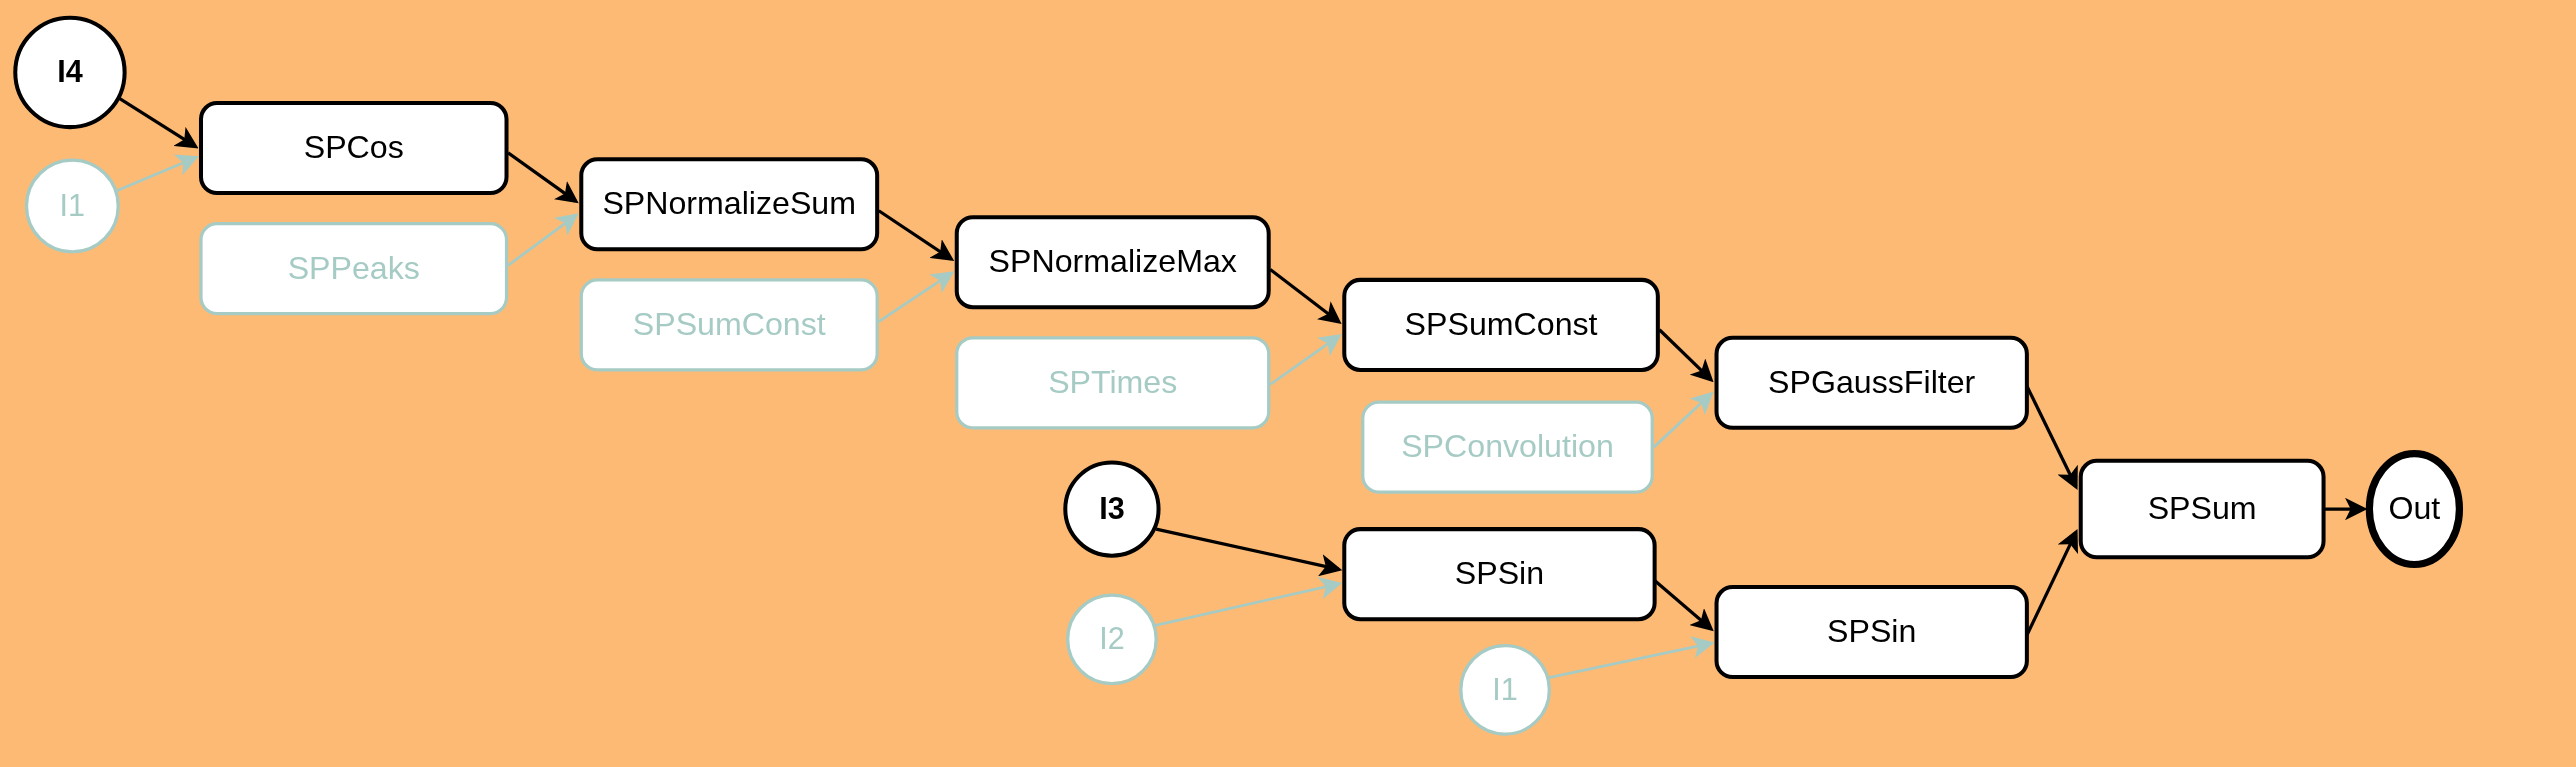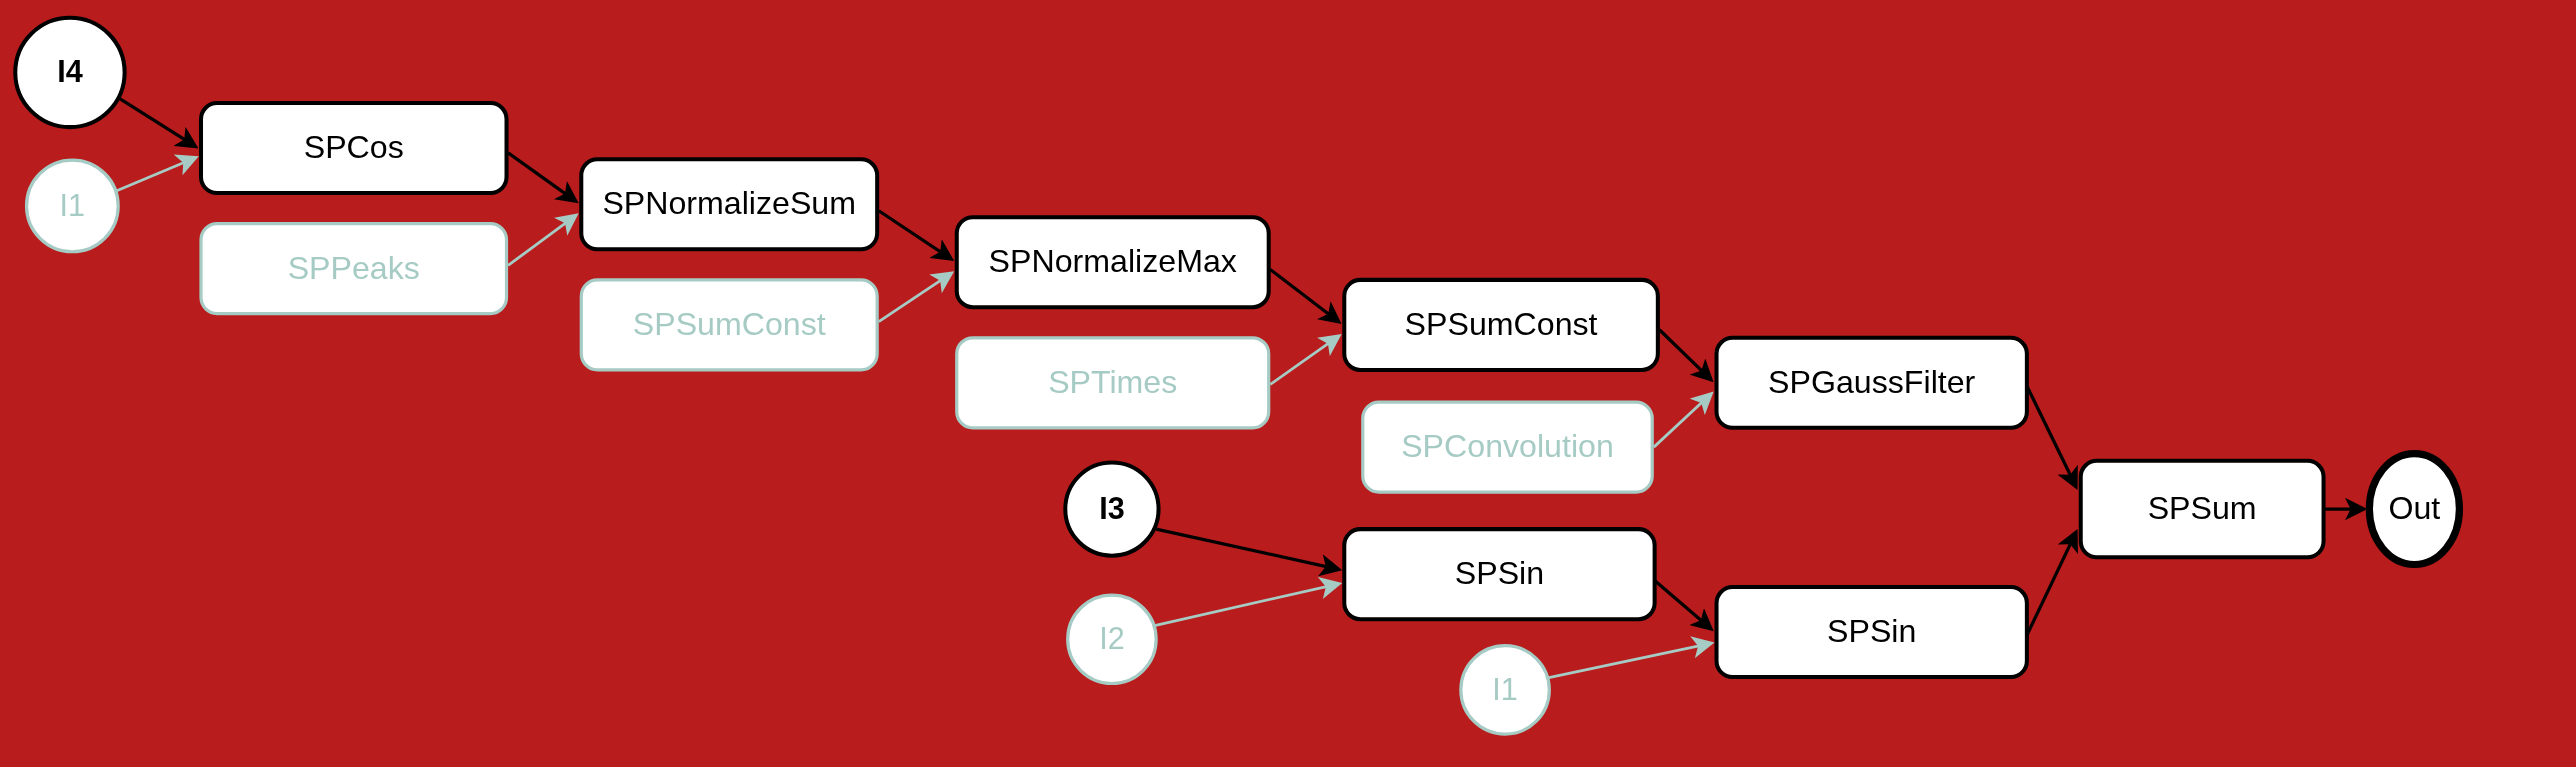--- a/index.html
+++ b/index.html
@@ -11,21 +11,21 @@
   body {
     font-family: "Liberation Sans", sans-serif;
     width: 2576px;
     height: 768px;
     overflow: hidden;
   }
   #diagram-root {
     position: relative;
     width: 2576px;
     height: 768px;
-    background: #b91c1c;
+    background: #fdba74;
   }
   svg#graph-canvas {
     display: block;
     width: 2576px;
     height: 768px;
   }
   .node-box {
     fill: #ffffff;
     stroke: #000000;
     stroke-width: 5;

